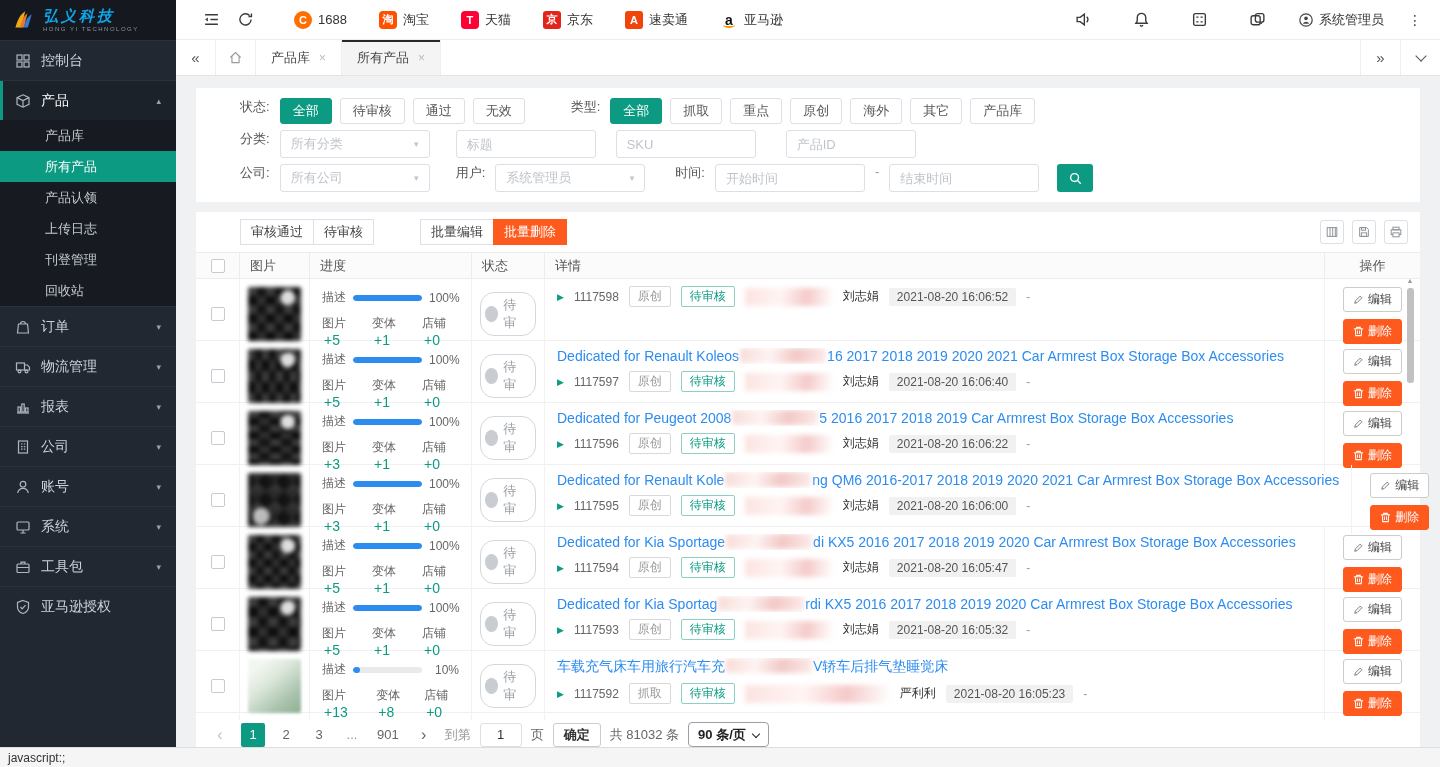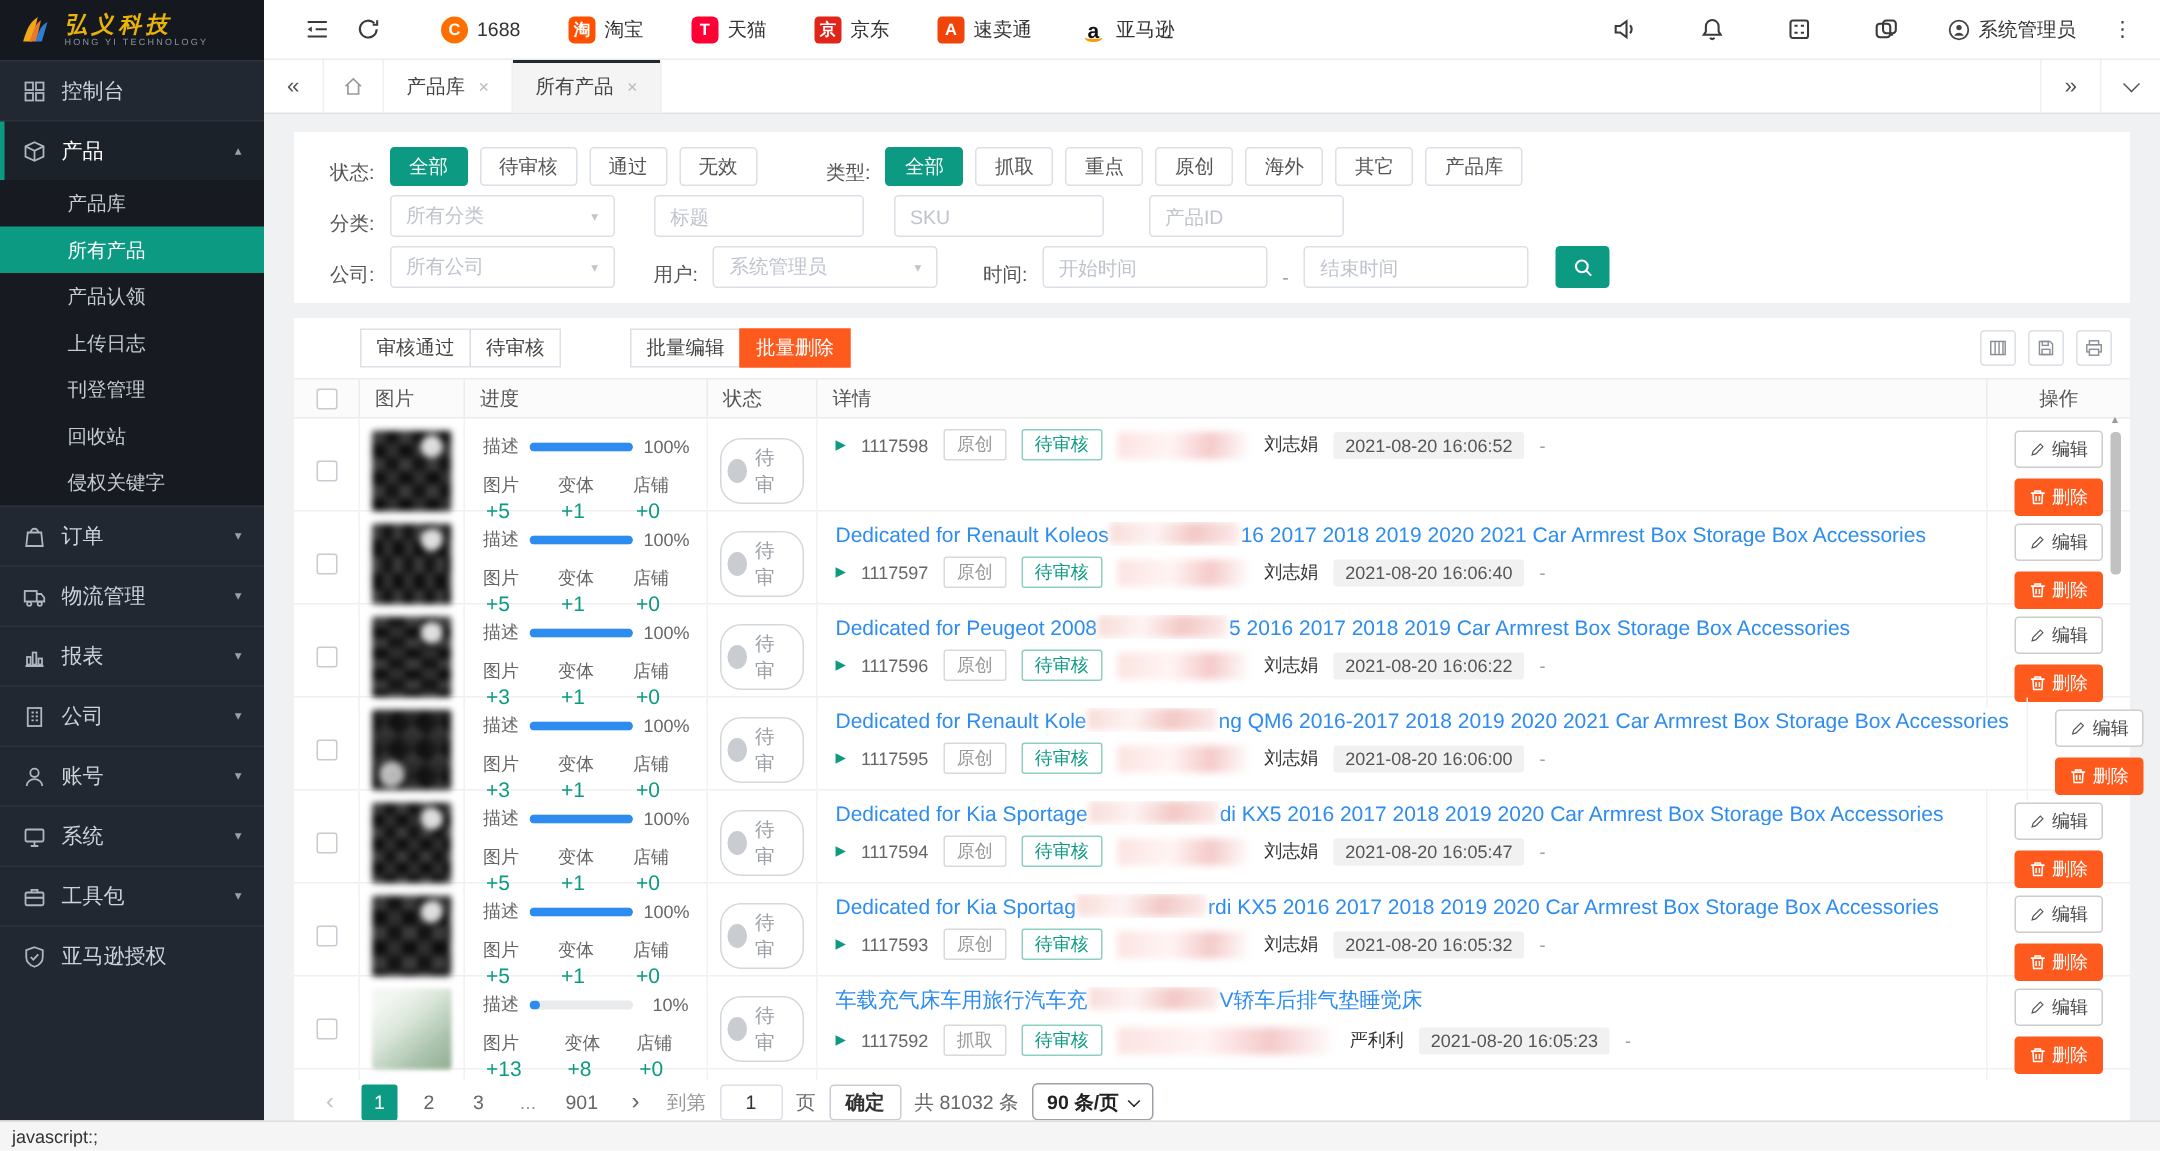--- a/index.html
+++ b/index.html
@@ -2,21 +2,21 @@
 <html><head>
 <meta charset="utf-8">
 <style>
 *{margin:0;padding:0;box-sizing:border-box;}
 html,body{width:1440px;height:767px;}
 body{font-family:"Liberation Sans","DejaVu Sans",sans-serif;background:#f0f1f2;overflow:hidden;position:relative;color:#333;font-size:13px;}
 
 
 .sidebar{position:absolute;left:0;top:0;width:176px;height:747px;background:#222831;z-index:5;}
 .logo{height:40px;background:#15191f;display:flex;align-items:center;gap:7px;padding:0 10px;}
-.logo-text .lt{color:#eab308;font-size:15px;font-weight:bold;letter-spacing:3px;font-family:"DejaVu Serif",serif;font-style:italic;line-height:15px;}
+.logo-text .lt{color:#0ea5e9;font-size:15px;font-weight:bold;letter-spacing:3px;font-family:"DejaVu Serif",serif;font-style:italic;line-height:15px;}
 .logo-text .ls{color:#8a93a0;font-size:6px;letter-spacing:1.5px;margin-top:2px;}
 .side-item{height:40px;display:flex;align-items:center;gap:10px;padding:0 15px;color:#ccd2d9;font-size:14px;border-top:1px solid #2b323c;cursor:pointer;position:relative;}
 .side-item .caret{margin-left:auto;font-size:9px;color:#98a0ab;}
 .side-item.open{background:#1c222a;color:#fff;}
 .side-item.open::before{content:"";position:absolute;left:0;top:0;bottom:0;width:3px;background:#0c9b82;}
 .submenu{background:#171b21;}
 .sub-item{height:31px;display:flex;align-items:center;padding-left:45px;color:#c3cad2;font-size:13px;cursor:pointer;}
 .sub-item.active{background:#0c9b82;color:#fff;}
 .mi{width:16px;height:16px;display:inline-flex;flex:0 0 auto;}
 .mi svg{width:16px;height:16px;stroke:#aeb6c0;fill:none;stroke-width:1.2;}
@@ -46,21 +46,21 @@
 .tab .x{color:#bbb;font-size:12px;}
 .tab.active{background:#f4f4f5;}
 .tab.active::before{content:"";position:absolute;top:0;left:0;right:0;height:2px;background:#24292e;}
 .tabbar-right{margin-left:auto;display:flex;}
 .chev{width:8px;height:8px;border-right:1.6px solid #555;border-bottom:1.6px solid #555;transform:rotate(45deg);margin-top:-4px;}
 
 .content{flex:1;padding:12px 20px 0;overflow:hidden;background:#f0f1f2;}
 
 
 .filter-panel{background:#fff;padding:10px 24px;}
-.frow{display:flex;align-items:flex-end;margin-top:6px;}
+.frow{display:flex;align-items:flex-start;margin-top:6px;margin-left:20px;}
 .frow:first-child{margin-top:0;}
 .flabel{font-size:13px;color:#555;flex:0 0 auto;margin-right:10px;}
 .fbtn{height:26px;padding:0 12px;border:1px solid #dcdfe6;background:#fff;color:#555;font-size:13px;border-radius:3px;margin-right:8px;cursor:pointer;}
 .fbtn.active{background:#0c9b82;border-color:#0c9b82;color:#fff;}
 .fsel{width:150px;height:28px;border:1px solid #dcdfe6;border-radius:3px;display:flex;align-items:center;justify-content:space-between;padding:0 10px;color:#bfc4cc;font-size:13px;cursor:pointer;background:#fff;}
 .fsel .sc{font-size:9px;color:#c0c4cc;}
 .fin{height:28px;border:1px solid #dcdfe6;border-radius:3px;padding:4px 10px;font-size:13px;color:#333;background:#fff;}
 .fin::placeholder{color:#bfc4cc;}
 .search-btn{width:36px;height:28px;background:#0c9b82;border:none;border-radius:3px;display:flex;align-items:center;justify-content:center;cursor:pointer;margin-left:18px;}
 
@@ -185,23 +185,20 @@
         </div>
       <div class="sub-item">
           <span>上传日志</span>
         </div>
       <div class="sub-item">
           <span>刊登管理</span>
         </div>
       <div class="sub-item">
           <span>回收站</span>
         </div>
-      <div class="sub-item">
-          <span>侵权关键字</span>
-        </div>
     </div>
     <div class="side-item">
       <span class="mi">
           <svg viewBox="0 0 16 16">
             <path d="M3.5 5 H12.5 L13.5 14 H2.5 Z"></path>
             <path d="M5.5 5 a2.5 2.5 0 0 1 5 0"></path>
           </svg>
         </span>
       <span>订单</span>
       <span class="caret">▾</span>

